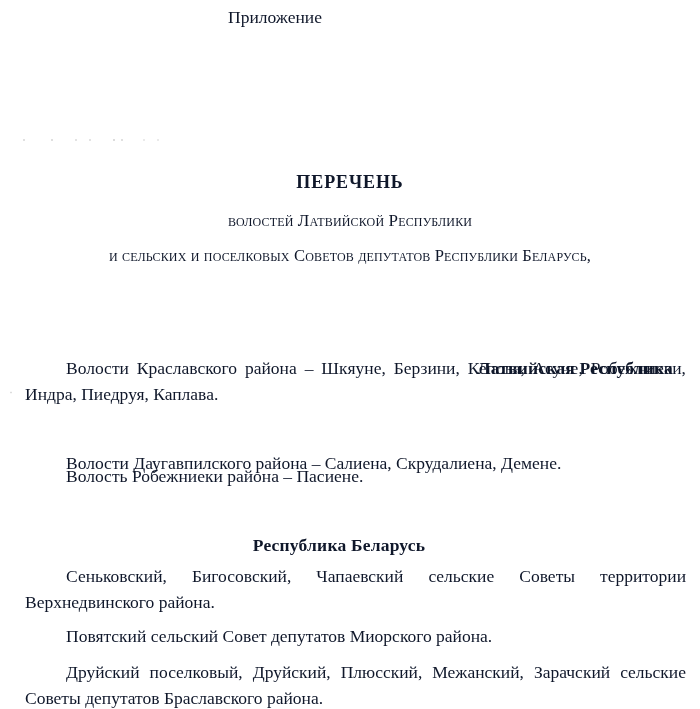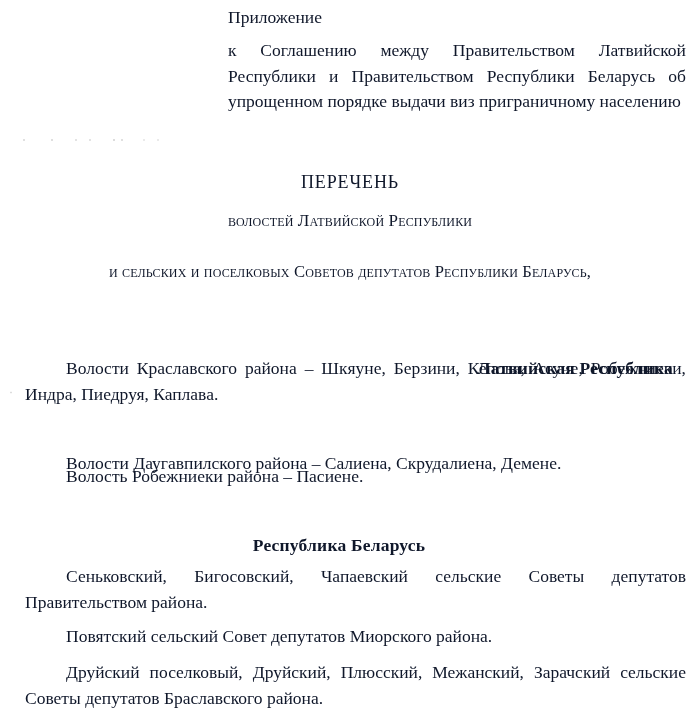--- a/index.html
+++ b/index.html
@@ -46,33 +46,33 @@
   
   .title-group {
     position: absolute;
     left: 16px;
     top: 170px;
     width: 668px;
     text-align: center;
   }
   .title-main {
     font-size: 18px;
-    font-weight: normal;
+    font-weight: bold;
     letter-spacing: 0.9px;
     line-height: 24px;
   }
   .title-sub {
     font-size: 17px;
     font-variant: small-caps;
     font-variant-caps: small-caps;
     line-height: 22px;
     letter-spacing: 0.15px;
   }
   .title-sub.l1 { margin-top: 16px; }
-  .title-sub.l2 { margin-top: 29px; font-size: 16.6px; }
+  .title-sub.l2 { margin-top: 13px; font-size: 16.6px; }
   .title-sub.l3 { margin-top: 13px; font-size: 16.4px; }
 
   
   .section-heading {
     position: absolute;
     width: 668px;
     left: 5px;
     text-align: center;
     font-size: 17.5px;
     font-weight: bold;
@@ -133,21 +133,20 @@
     pointer-events: none;
   }
 </style>
 </head>
 <body>
 
 <div class="page">
 
   <div class="header-block">
     <div class="header-line-first">Приложение</div>
-    <div class="header-para">к Соглашению между Правительством Латвийской Республики и Правительством Республики Беларусь об упрощенном порядке выдачи виз приграничному населению</div>
   </div>
 
   <div class="speckle"></div>
 
   <div class="title-group">
     <div class="title-main">ПЕРЕЧЕНЬ</div>
     <div class="title-sub l1">волостей Латвийской Республики</div>
     <div class="title-sub l2">и сельских и поселковых Советов депутатов Республики Беларусь,</div>
   </div>
 
@@ -156,19 +155,19 @@
   <div class="body-para p-lv-1">Волости Краславского района – Шкяуне, Берзини, Кепова, Асуне, Робежниеки, Индра, Пиедруя, Каплава.</div>
 
   <div class="speckle2"></div>
 
   <div class="body-para p-lv-2">Волости Даугавпилского района – Салиена, Скрудалиена, Демене.</div>
 
   <div class="body-para p-lv-3">Волость Робежниеки района – Пасиене.</div>
 
   <div class="section-heading by">Республика Беларусь</div>
 
-  <div class="body-para p-by-1">Сеньковский, Бигосовский, Чапаевский сельские Советы депутатов Правительством района.</div>
+  <div class="body-para p-by-1">Сеньковский, Бигосовский, Чапаевский сельские Советы территории Верхнедвинского района.</div>
 
   <div class="body-para p-by-2">Повятский сельский Совет депутатов Миорского района.</div>
 
   <div class="body-para p-by-3">Друйский поселковый, Друйский, Плюсский, Межанский, Зарачский сельские Советы депутатов Браславского района.</div>
 
 </div>
 
 </body></html>

